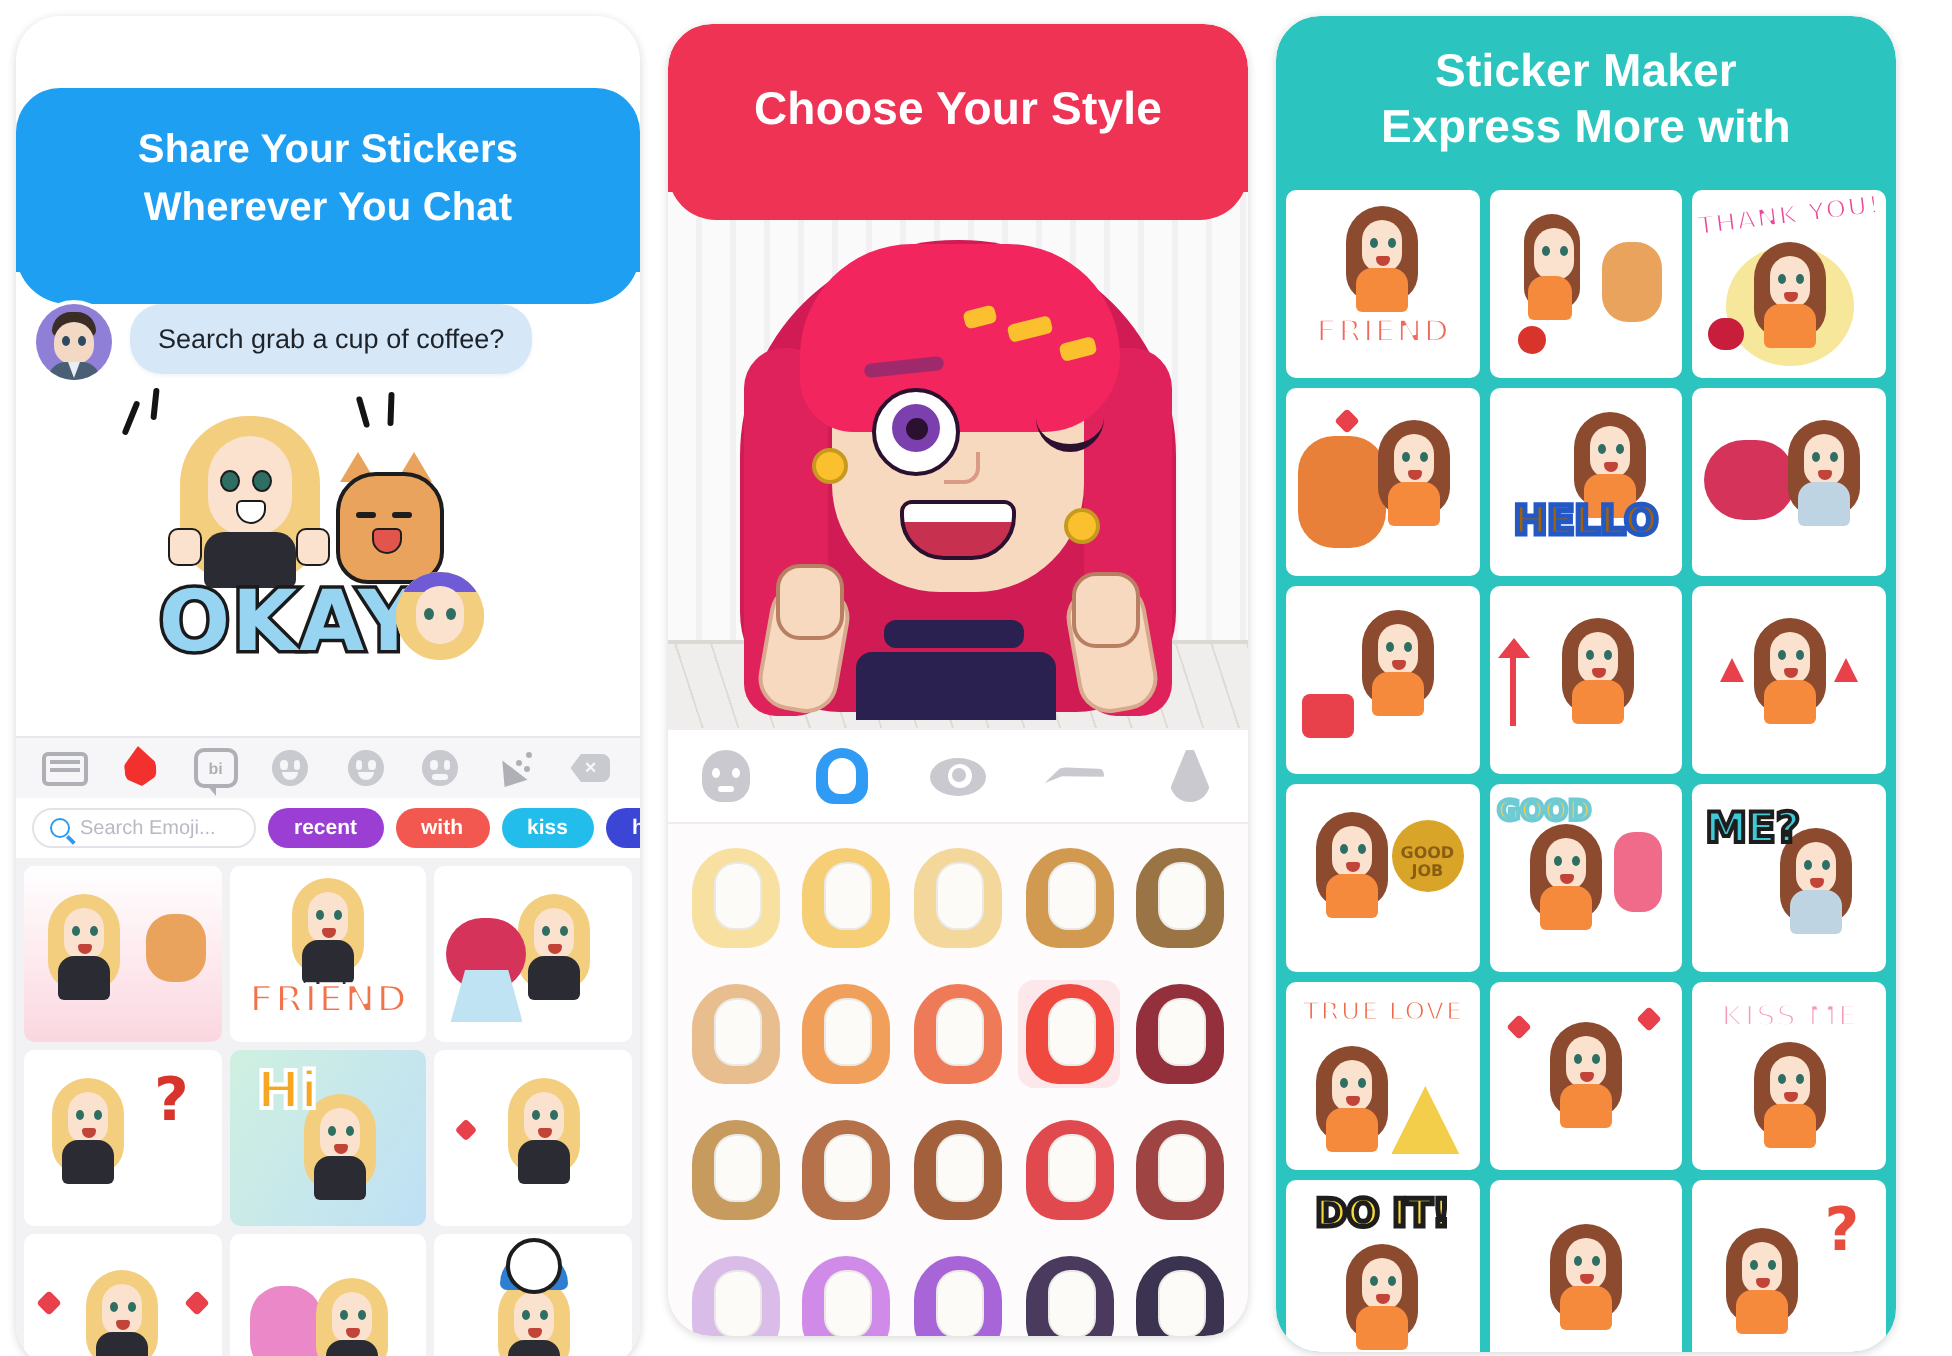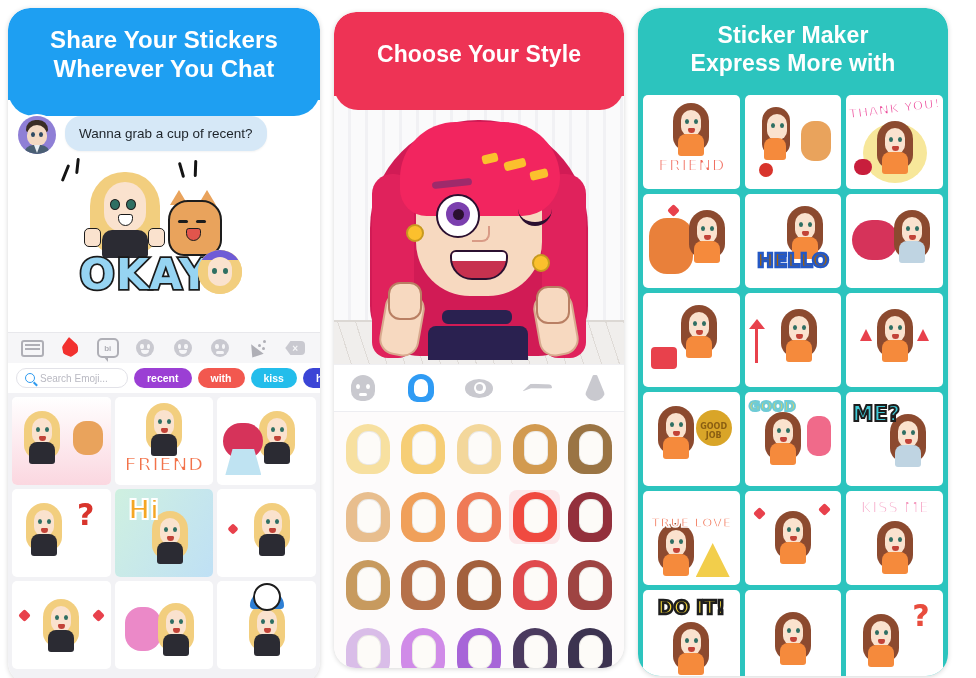--- a/index.html
+++ b/index.html
@@ -12,22 +12,22 @@
   
   .panel{position:relative;border-radius:22px;overflow:hidden;background:#fff;
          box-shadow:0 1px 5px rgba(0,0,0,.16);flex:0 0 auto;}
   .p1{width:312px;height:676px;}
   .p2{width:290px;height:656px;margin-top:4px;}
   .p3{width:310px;height:668px;}
 
   
   .hdr{position:relative;display:flex;align-items:center;justify-content:center;
        text-align:center;color:#fff;font-weight:bold;letter-spacing:.1px;z-index:5;}
-  .hdr1{background:#1E9FF2;height:92px;font-size:24px;line-height:29px;
-        border-radius:22px 22px 0 0;}
+  .hdr1{background:#1E9FF2;height:92px;font-size:20px;line-height:29px;
+        border-radius:22px 22px 0 0;margin-top:36px;}
   .hdr1::after{content:"";position:absolute;left:0;right:0;bottom:-16px;height:26px;
         background:#1E9FF2;border-radius:0 0 26px 26px;}
   .hdr2{background:#EE3355;height:84px;font-size:23px;border-radius:22px 22px 0 0;}
   .hdr2::after{content:"";position:absolute;left:0;right:0;bottom:-14px;height:24px;
         background:#EE3355;border-radius:0 0 40px 40px;}
   .hdr3{background:#2CC4BE;height:82px;font-size:23px;line-height:28px;
         border-radius:22px 22px 0 0;}
 
   
   .chatarea{position:relative;height:232px;background:#fff;}
@@ -209,21 +209,21 @@
     <div class="chatarea">
       <div class="msgrow">
         <div class="avatar">
           <div class="av-hair"></div>
             <div class="av-face"></div>
           <div class="av-eye l"></div>
             <div class="av-eye r"></div>
           <div class="av-body"></div>
             <div class="av-collar"></div>
         </div>
-        <div class="bubble">Wanna grab a cup of recent?</div>
+        <div class="bubble">Search grab a cup of coffee?</div>
       </div>
 
       <div class="okay-sticker">
         <div class="burst" style="left:4px;top:6px;width:3px;height:18px;transform:rotate(22deg)"></div>
         <div class="burst" style="left:16px;top:0px;width:3px;height:16px;transform:rotate(6deg)"></div>
         <div class="burst" style="left:120px;top:4px;width:3px;height:16px;transform:rotate(-16deg)"></div>
         <div class="burst" style="left:134px;top:2px;width:3px;height:17px;transform:rotate(2deg)"></div>
         <div class="girl-a">
           <div class="ga-hair"></div>
             <div class="ga-face"></div>
@@ -775,21 +775,21 @@
         <div class="mgirl" style="left:34%;top:32px">
             <div class="mh bg-hair"></div>
             <div class="mf"></div>
           <div class="me l"></div>
             <div class="me r"></div>
             <div class="mm"></div>
             <div class="mb bg-top"></div>
           </div>
         <div style="position:absolute;right:10px;bottom:8px;width:34px;height:34px;background:#F2CE4B;
              clip-path:polygon(50% 0,100% 100%,0 100%)"></div>
-        <div class="word" style="top:24px;font-size:13px;color:#F06A4A;-webkit-text-stroke:1.6px #fff">TRUE LOVE</div>
+        <div class="word" style="top:8px;font-size:13px;color:#F06A4A;-webkit-text-stroke:1.6px #fff">TRUE LOVE</div>
       </div>
       <div class="cell3">
         <div class="mgirl" style="top:20px">
             <div class="mh bg-hair"></div>
             <div class="mf"></div>
           <div class="me l"></div>
             <div class="me r"></div>
             <div class="mm"></div>
             <div class="mb bg-top"></div>
           </div>

